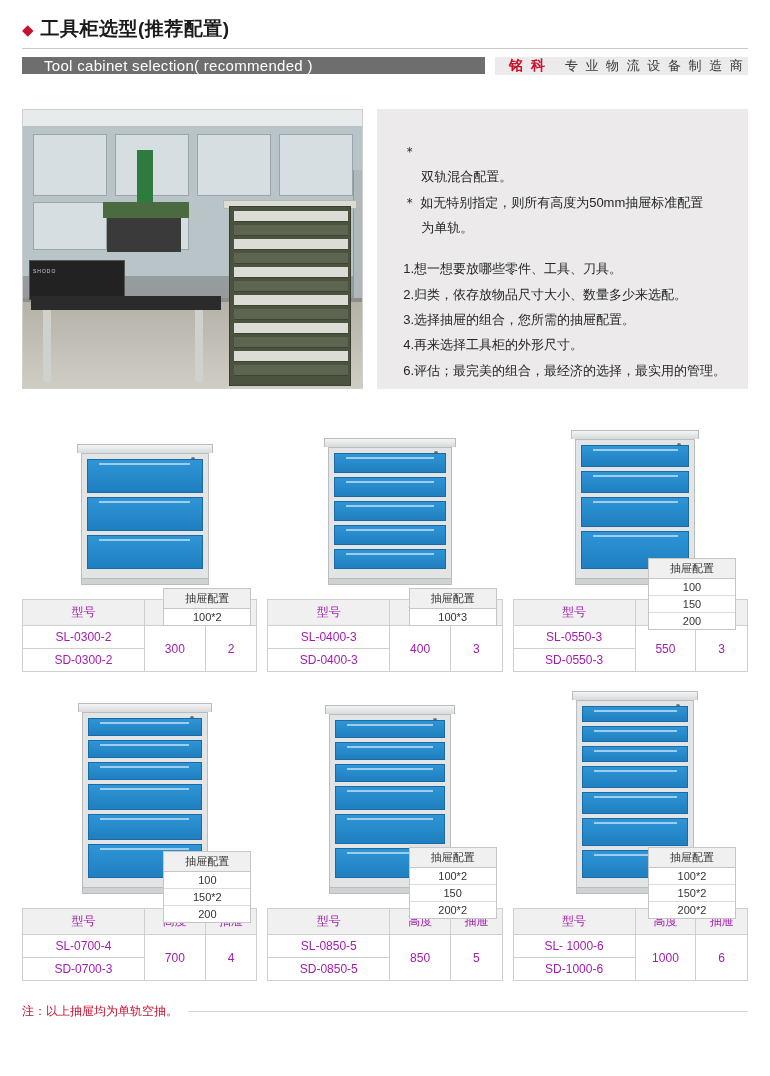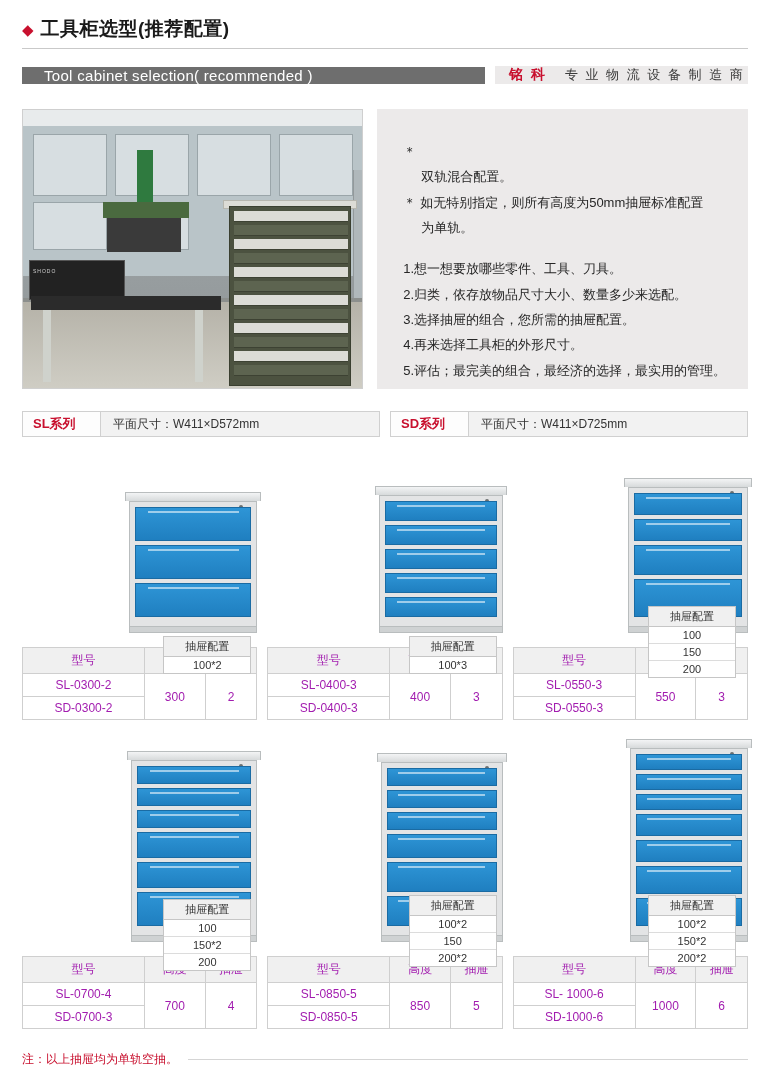--- a/index.html
+++ b/index.html
@@ -40,21 +40,21 @@
     letter-spacing: 0.5px;
   }
   .title-rule {
     border-bottom: 1px solid #c9c9c9;
     margin-bottom: 8px;
   }
 
   .band {
     display: flex;
     height: 36px;
-    align-items: center;
+    align-items: flex-start;
   }
   .band-left {
     flex: 1 1 auto;
     background: #6e6e6e;
     color: #ffffff;
     display: flex;
     align-items: center;
     padding-left: 22px;
     font-size: 15px;
     letter-spacing: 0.3px;
@@ -169,21 +169,21 @@
     grid-template-columns: repeat(3, 1fr);
     column-gap: 10px;
     row-gap: 0;
     margin-top: 26px;
   }
   .cell { position: relative; }
   .cell-top {
     height: 170px;
     display: flex;
     align-items: flex-end;
-    justify-content: flex-end;
+    justify-content: center;
     padding-left: 10px;
   }
   .cell.row2 .cell-top { height: 200px; }
 
   
   .cab {
     position: relative;
     width: 128px;
   }
   .cab-top {
@@ -356,35 +356,25 @@
         <span class="mark">＊</span>
         <span>如无特别指定，则所有高度为50mm抽屉标准配置</span>
       </div>
       <div style="padding-left:18px;">为单轨。</div>
       <div class="gap"></div>
       <div class="intro-list">
         <div>1.想一想要放哪些零件、工具、刀具。</div>
         <div>2.归类，依存放物品尺寸大小、数量多少来选配。</div>
         <div>3.选择抽屉的组合，您所需的抽屉配置。</div>
         <div>4.再来选择工具柜的外形尺寸。</div>
-        <div>5.评估；最完美的组合，最经济的选择，最实用的管理。</div>
+        <div>6.评估；最完美的组合，最经济的选择，最实用的管理。</div>
       </div>
     </div>
   </div>
 
-  <div class="series-row">
-    <div class="series-unit">
-      <div class="series-name">SL系列</div>
-      <div class="series-size">平面尺寸：W411×D572mm</div>
-    </div>
-    <div class="series-unit">
-      <div class="series-name">SD系列</div>
-      <div class="series-size">平面尺寸：W411×D725mm</div>
-    </div>
-  </div>
 
   <div class="grid">
 
     <div class="cell col1">
       <div class="cell-top">
         <div class="cab" style="width:128px;">
           <div class="cab-top"></div>
           <div class="lock"></div>
           <div class="cab-body">
             <div class="drawer" style="height:34px;"></div>

